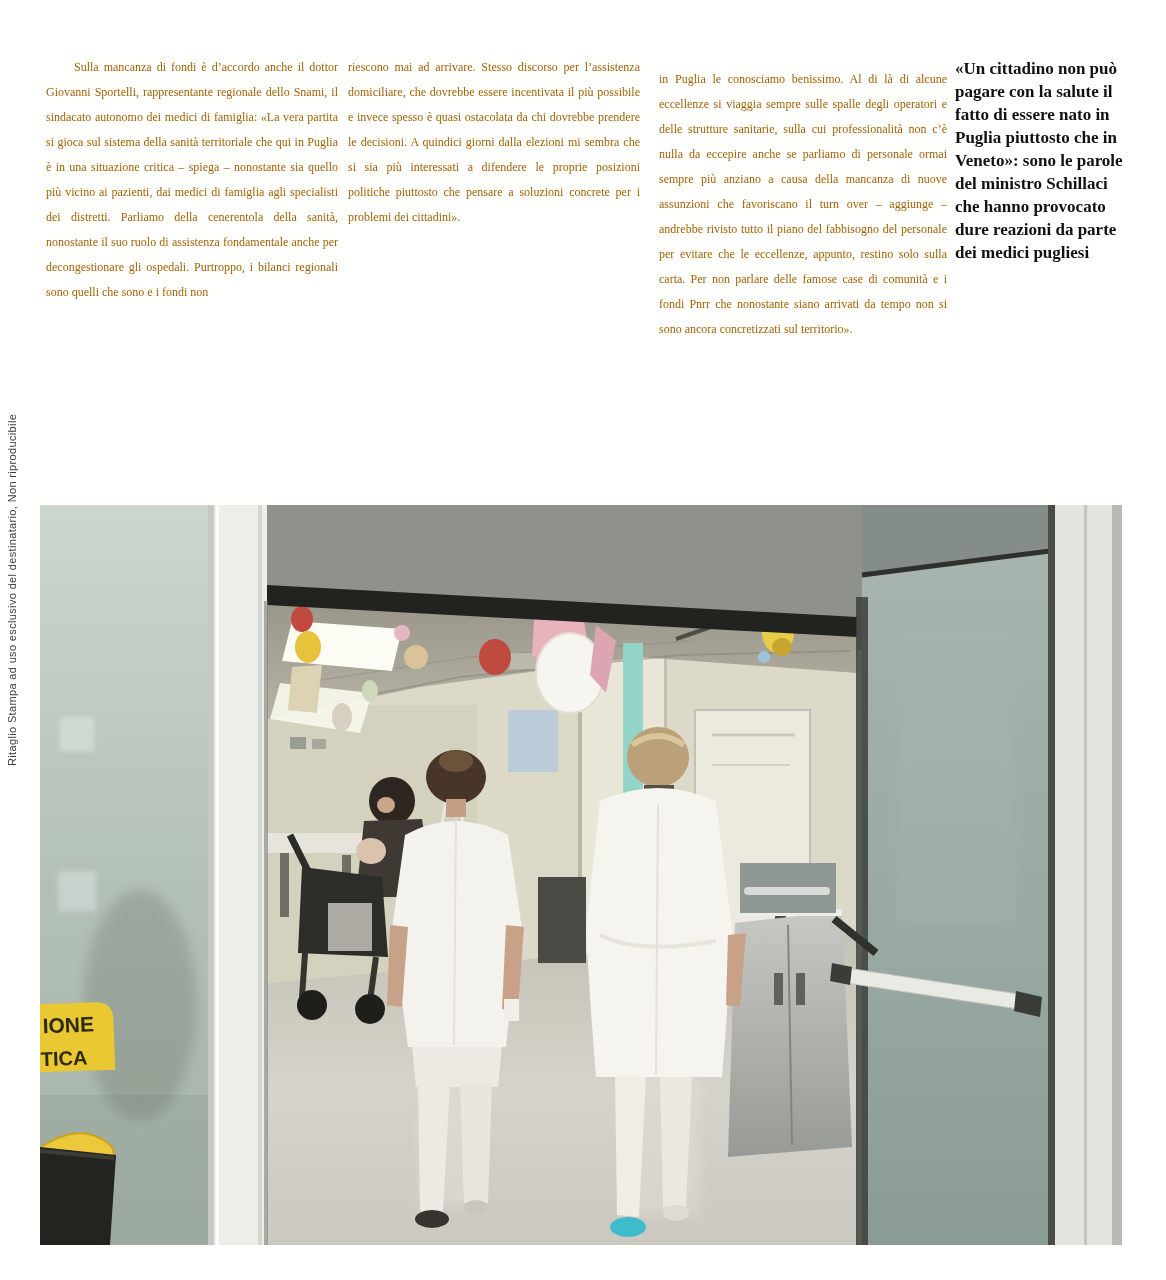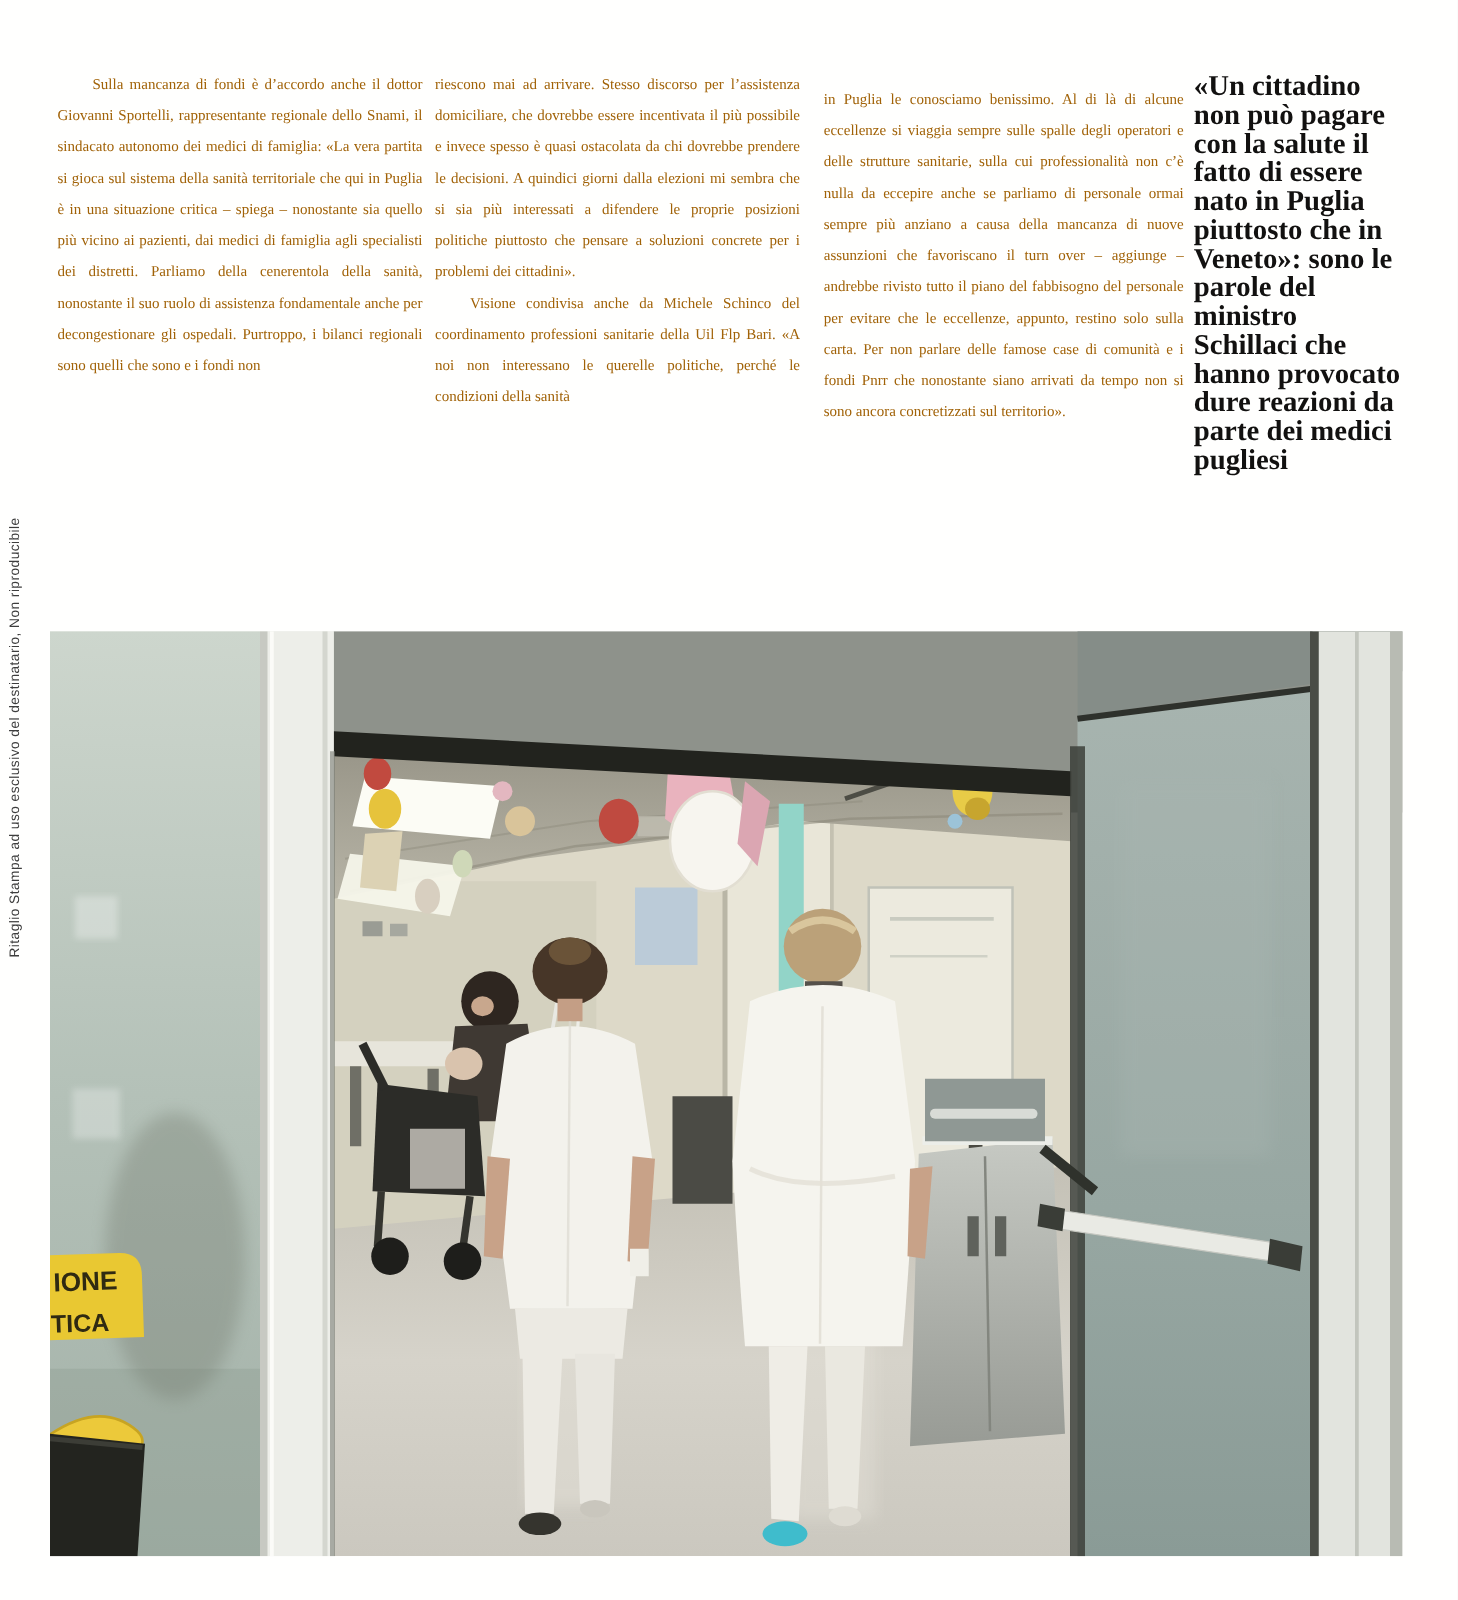--- a/index.html
+++ b/index.html
@@ -32,21 +32,21 @@
   }
   .col p{margin:0;}
   .col p.indent{text-indent:28px;}
   #col1{left:46px;width:292px;}
   #col2{left:348px;width:292px;}
   #col3{left:659px;width:288px;margin-top:12px;}
   .pullquote{
     position:absolute;
     left:955px;top:57px;width:170px;
     font-weight:bold;
-    font-size:23px;
+    font-size:17px;
     line-height:23px;
     text-align:left;
     color:#121110;
   }
   .photo{
     position:absolute;
     left:40px;top:505px;
     width:1082px;height:740px;
   }
   .photo svg{display:block;width:100%;height:100%;}
@@ -57,21 +57,20 @@
 <div class="page">
 
   <div class="sidenote">Ritaglio Stampa ad uso esclusivo del destinatario, Non riproducibile</div>
 
   <div class="col" id="col1">
     <p class="indent">Sulla mancanza di fondi è d’accordo anche il dottor Giovanni Sportelli, rappresentante regionale dello Snami, il sindacato autonomo dei medici di famiglia: «La vera partita si gioca sul sistema della sanità territoriale che qui in Puglia è in una situazione critica – spiega – nonostante sia quello più vicino ai pazienti, dai medici di famiglia agli specialisti dei distretti. Parliamo della cenerentola della sanità, nonostante il suo ruolo di assistenza fondamentale anche per decongestionare gli ospedali. Purtroppo, i bilanci regionali sono quelli che sono e i fondi non</p>
   </div>
 
   <div class="col" id="col2">
     <p>riescono mai ad arrivare. Stesso discorso per l’assistenza domiciliare, che dovrebbe essere incentivata il più possibile e invece spesso è quasi ostacolata da chi dovrebbe prendere le decisioni. A quindici giorni dalla elezioni mi sembra che si sia più interessati a difendere le proprie posizioni politiche piuttosto che pensare a soluzioni concrete per i problemi dei cittadini».</p>
-    <p class="indent">Visione condivisa anche da Michele Schinco del coordinamento professioni sanitarie della Uil Flp Bari. «A noi non interessano le querelle politiche, perché le condizioni della sanità</p>
   </div>
 
   <div class="col" id="col3">
     <p>in Puglia le conosciamo benissimo. Al di là di alcune eccellenze si viaggia sempre sulle spalle degli operatori e delle strutture sanitarie, sulla cui professionalità non c’è nulla da eccepire anche se parliamo di personale ormai sempre più anziano a causa della mancanza di nuove assunzioni che favoriscano il turn over – aggiunge – andrebbe rivisto tutto il piano del fabbisogno del personale per evitare che le eccellenze, appunto, restino solo sulla carta. Per non parlare delle famose case di comunità e i fondi Pnrr che nonostante siano arrivati da tempo non si sono ancora concretizzati sul territorio».</p>
   </div>
 
   <div class="pullquote">«Un cittadino non può pagare con la salute il fatto di essere nato in Puglia piuttosto che in Veneto»: sono le parole del ministro Schillaci che hanno provocato dure reazioni da parte dei medici pugliesi</div>
 
   <div class="photo">
     <svg viewBox="0 0 1082 740" preserveAspectRatio="none">

